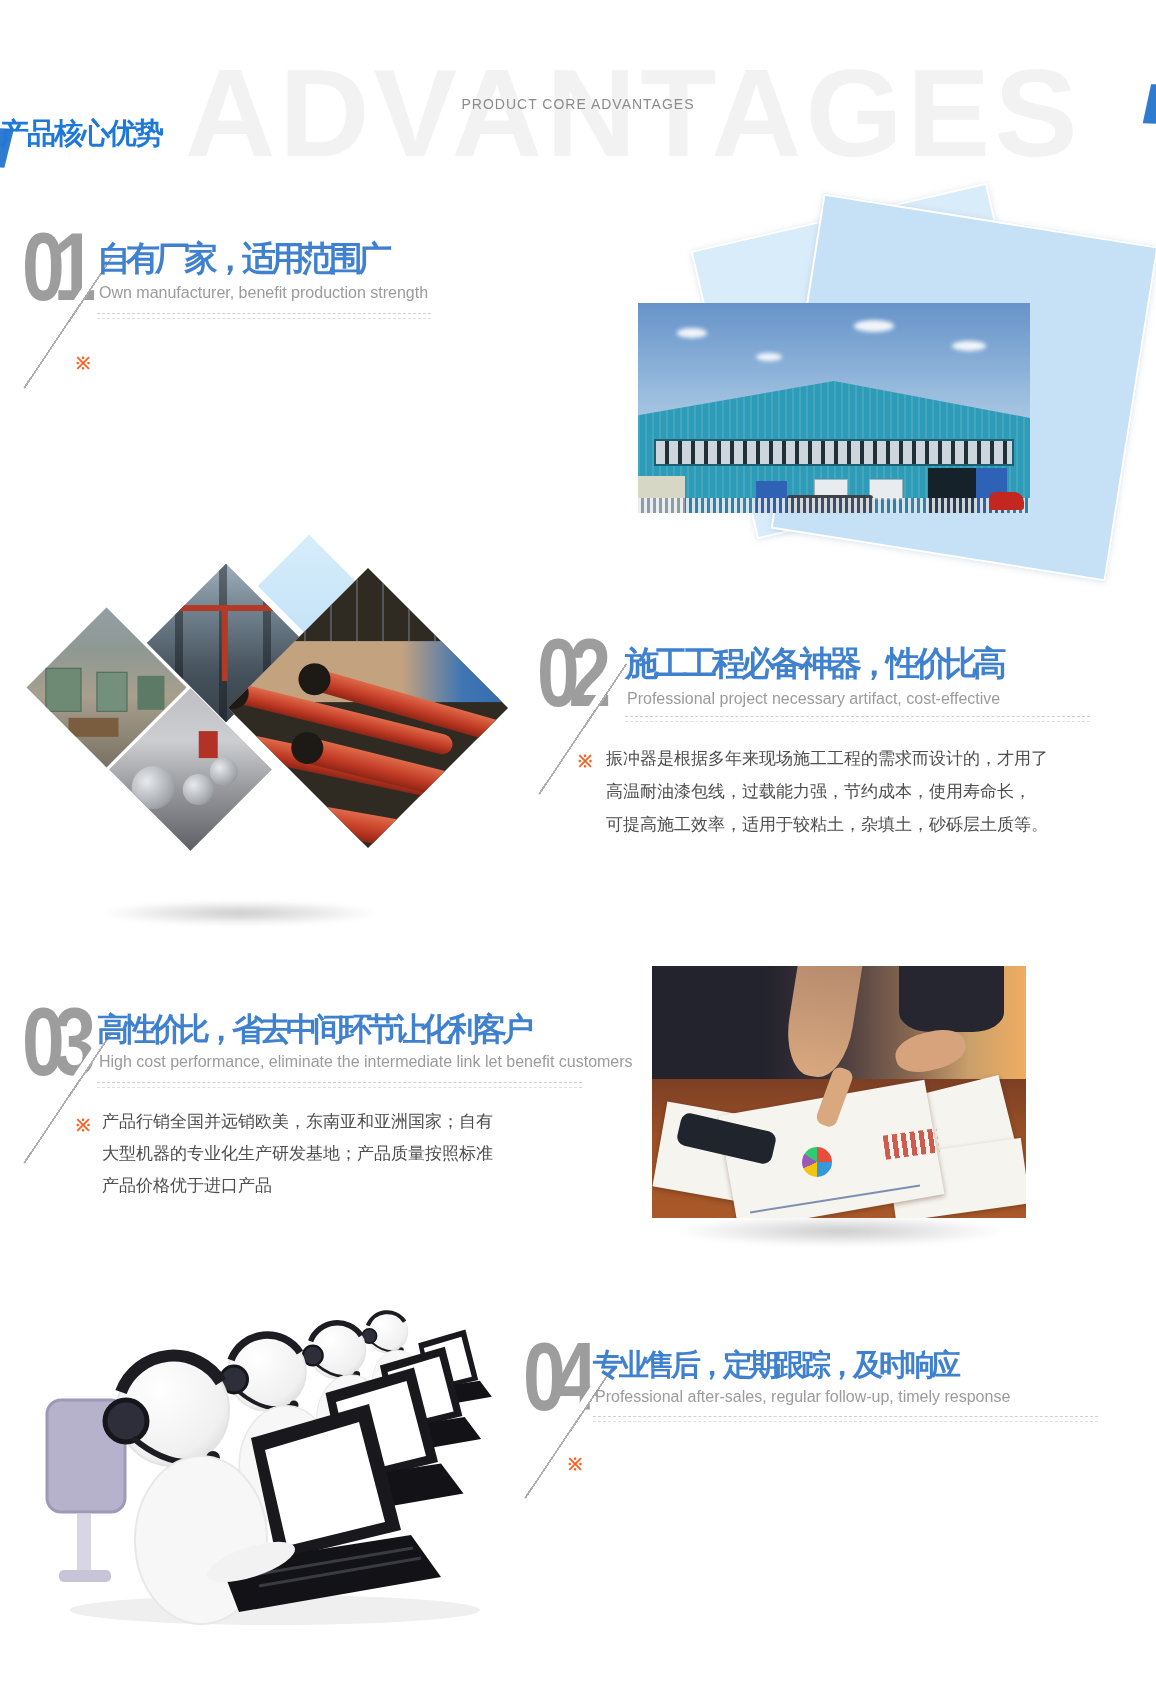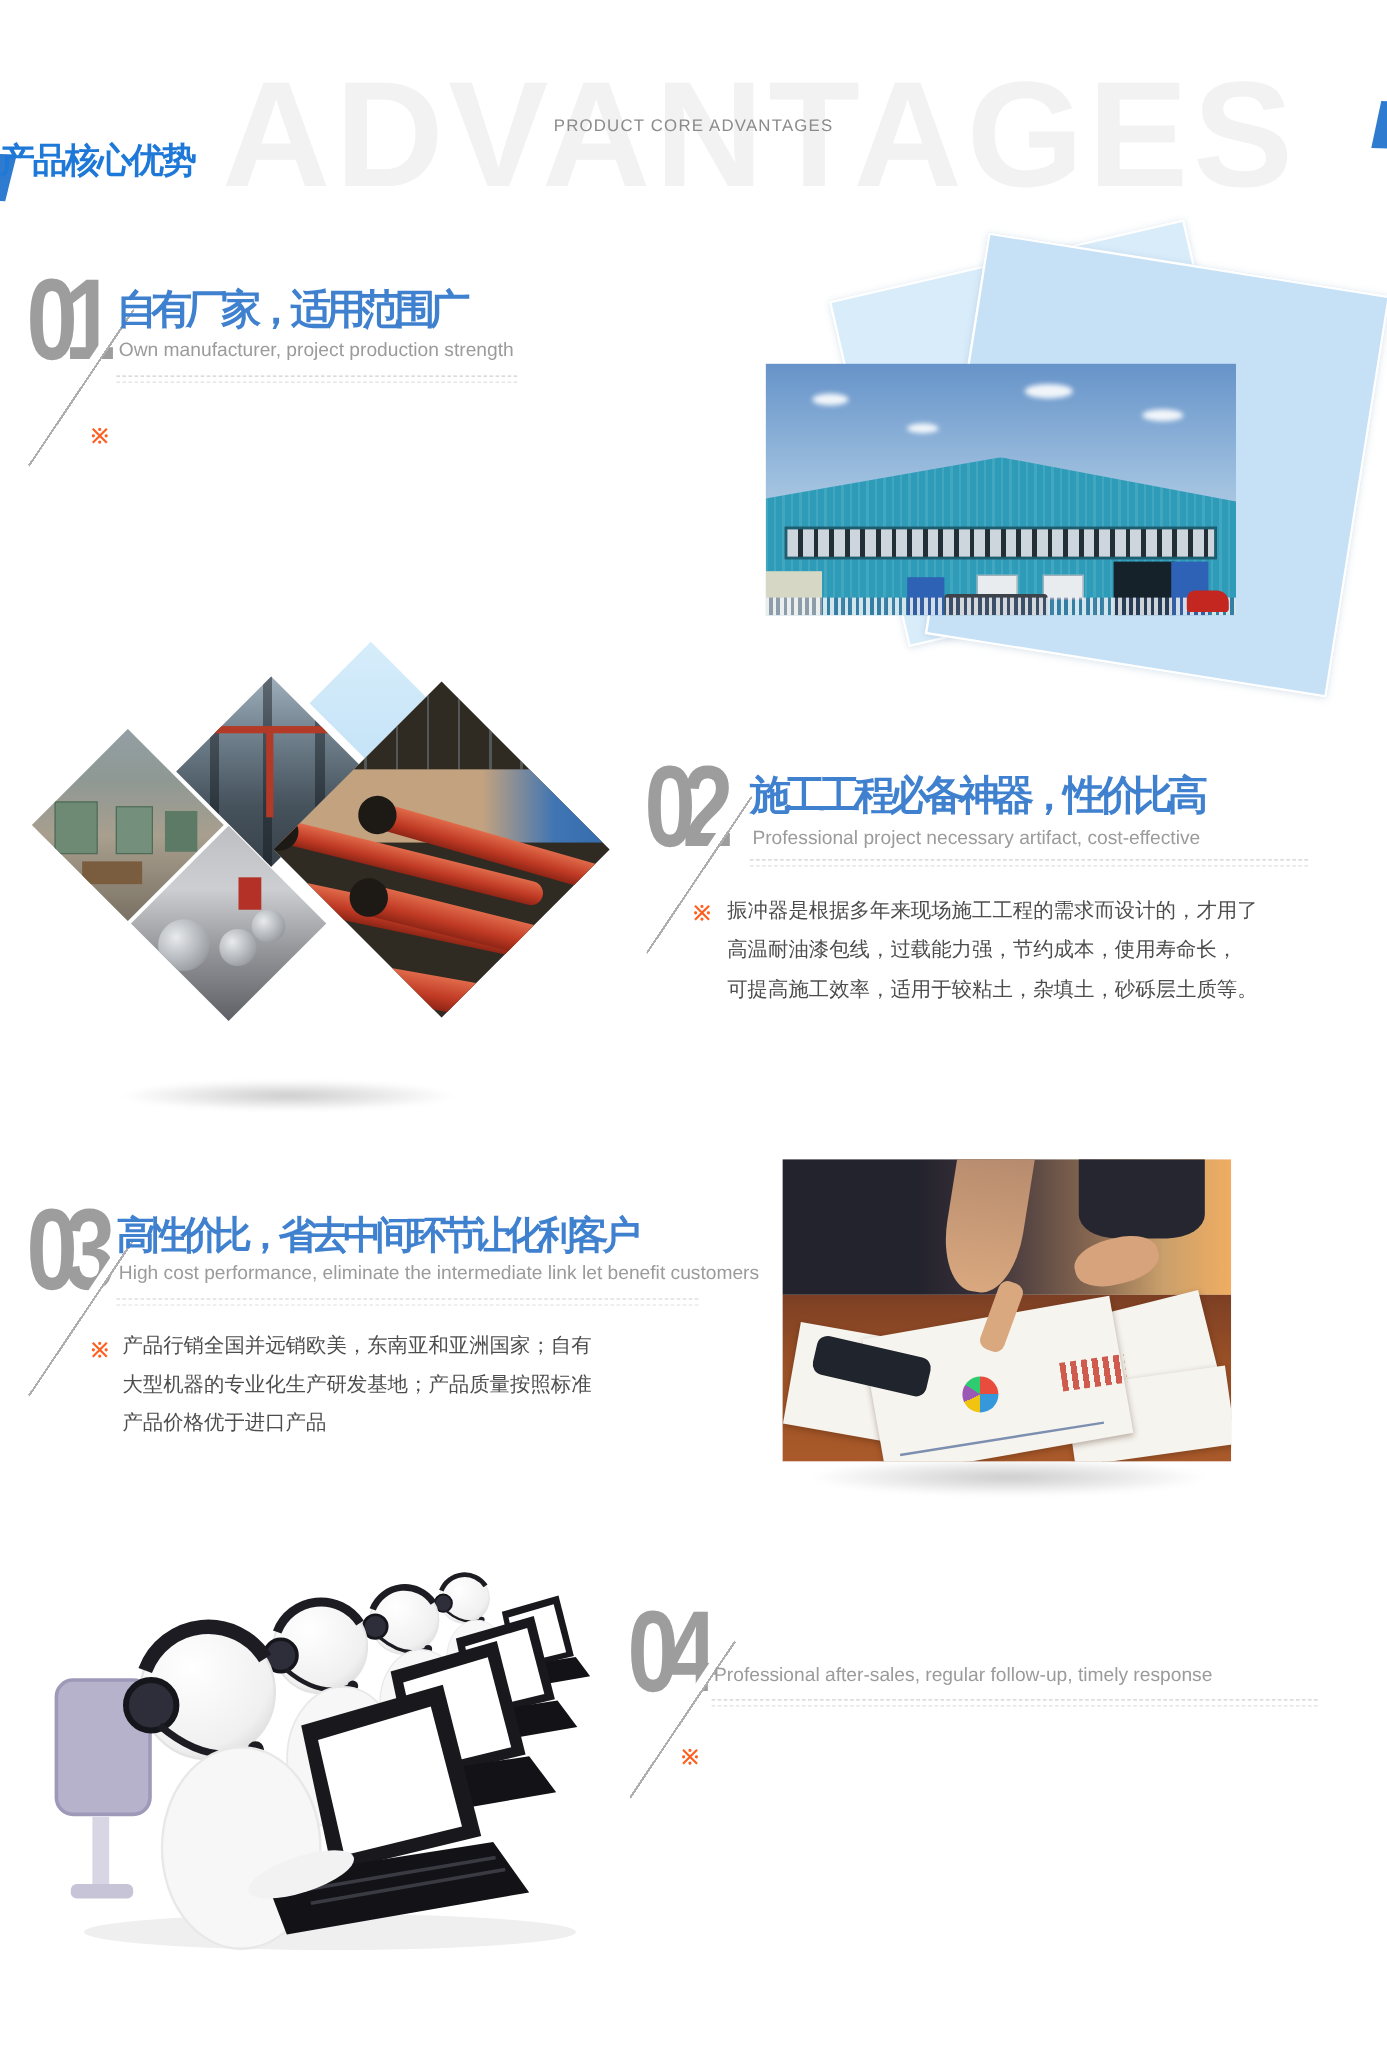--- a/index.html
+++ b/index.html
@@ -117,21 +117,21 @@
   <div class="abs kicker">PRODUCT CORE ADVANTAGES</div>
   <div class="abs main-title">产品核心优势</div>
   <div class="abs edge-accent l"></div>
   <div class="abs edge-accent r"></div>
 
   <div class="abs sec-num s1-num">
     <span>01</span>
     <span class="slash"></span>
   </div>
   <h2 class="abs sec-title s1-title" style="margin:0">自有厂家，适用范围广</h2>
-  <div class="abs sec-sub s1-sub">Own manufacturer, project production strength</div>
+  <div class="abs sec-sub s1-sub">Own manufacturer, benefit production strength</div>
   <div class="abs dots s1-dots"></div>
   <span class="abs bullet-star s1-star">※</span>
 
   <div class="abs paper a"></div>
   <div class="abs paper b"></div>
   <div class="abs factory">
     <div class="sky"></div>
     <div class="cl" style="left:10%;top:12%;width:30px;height:10px"></div>
     <div class="cl" style="left:55%;top:8%;width:40px;height:12px"></div>
     <div class="cl" style="left:80%;top:18%;width:34px;height:10px"></div>
@@ -309,17 +309,18 @@
       <line x1="80" y1="165" x2="240" y2="138" stroke="#3a3a42" stroke-width="3"></line>
       <line x1="86" y1="176" x2="248" y2="148" stroke="#3a3a42" stroke-width="3"></line>
       <ellipse cx="78" cy="152" rx="46" ry="15" fill="#f2f2f2" transform="rotate(-18 78 152)"></ellipse>
     </g>
   </svg>
 
   <div class="abs sec-num s4-num">
     <span>04</span>
     <span class="slash"></span>
   </div>
+  <h2 class="abs sec-title s4-title" style="margin:0">专业售后，定期跟踪，及时响应</h2>
   <div class="abs sec-sub s4-sub">Professional after-sales, regular follow-up, timely response</div>
   <div class="abs dots s4-dots"></div>
   <span class="abs bullet-star s4-star">※</span>
 
 </div>
 
 </body></html>

